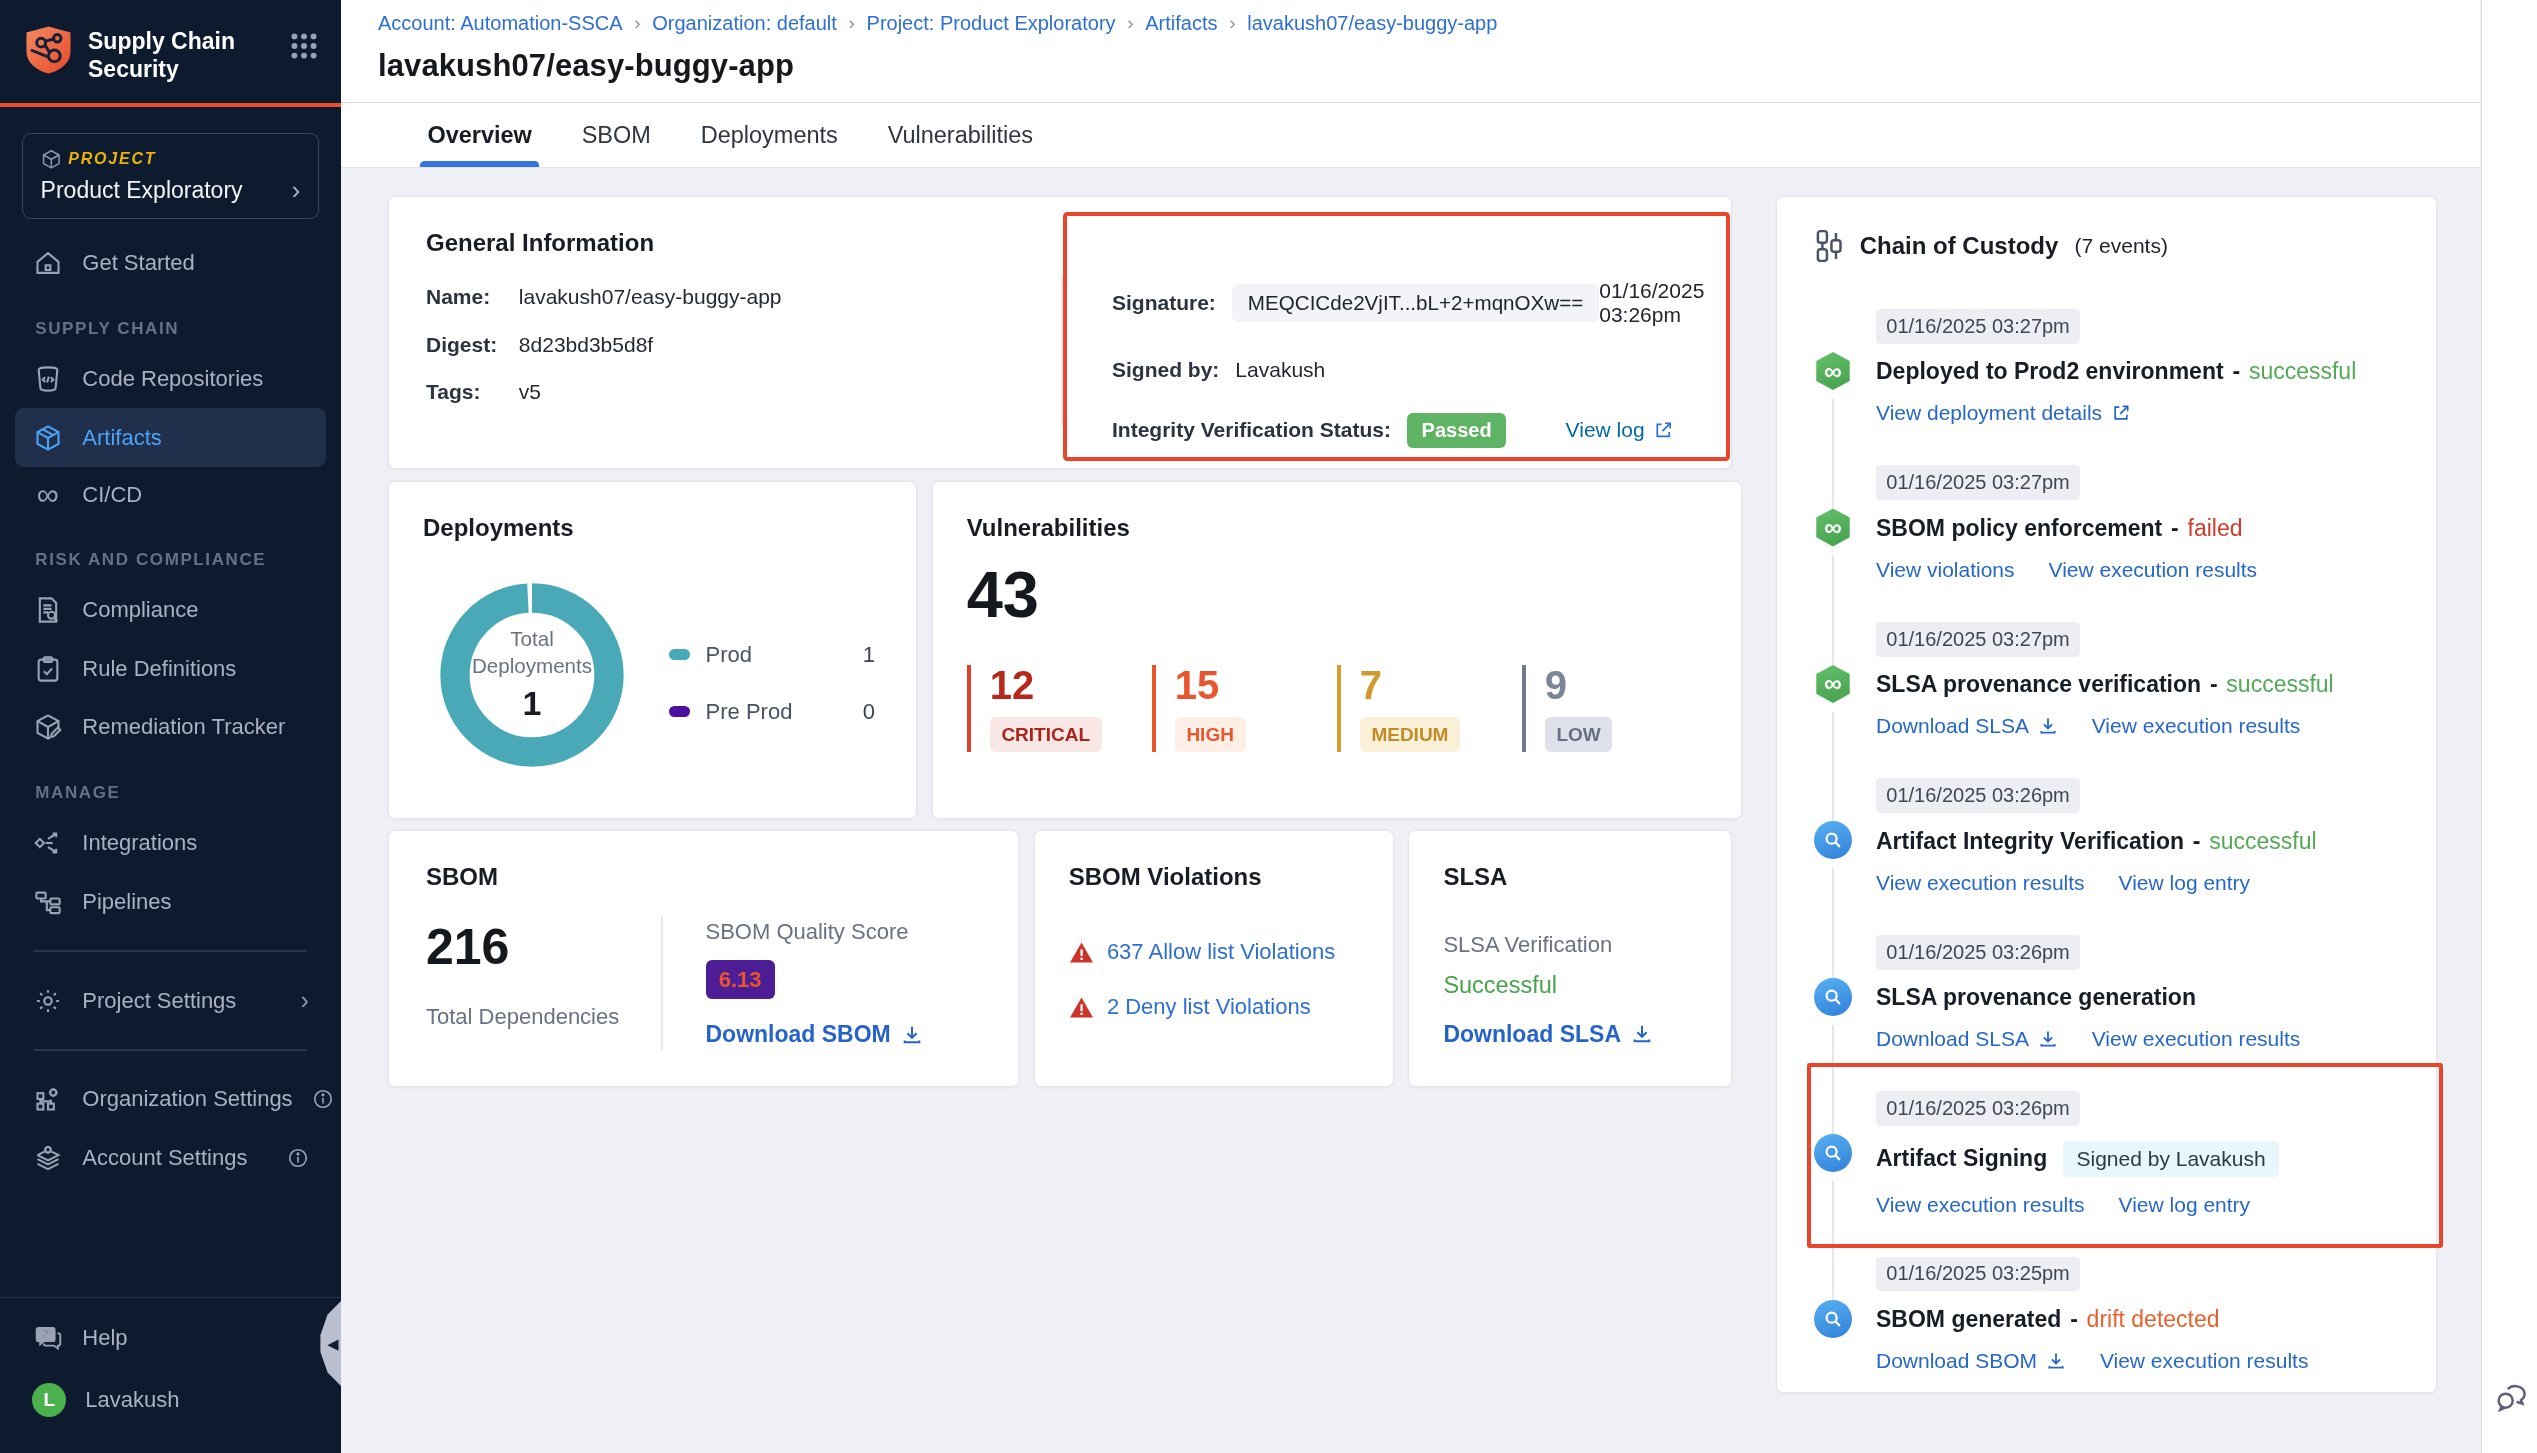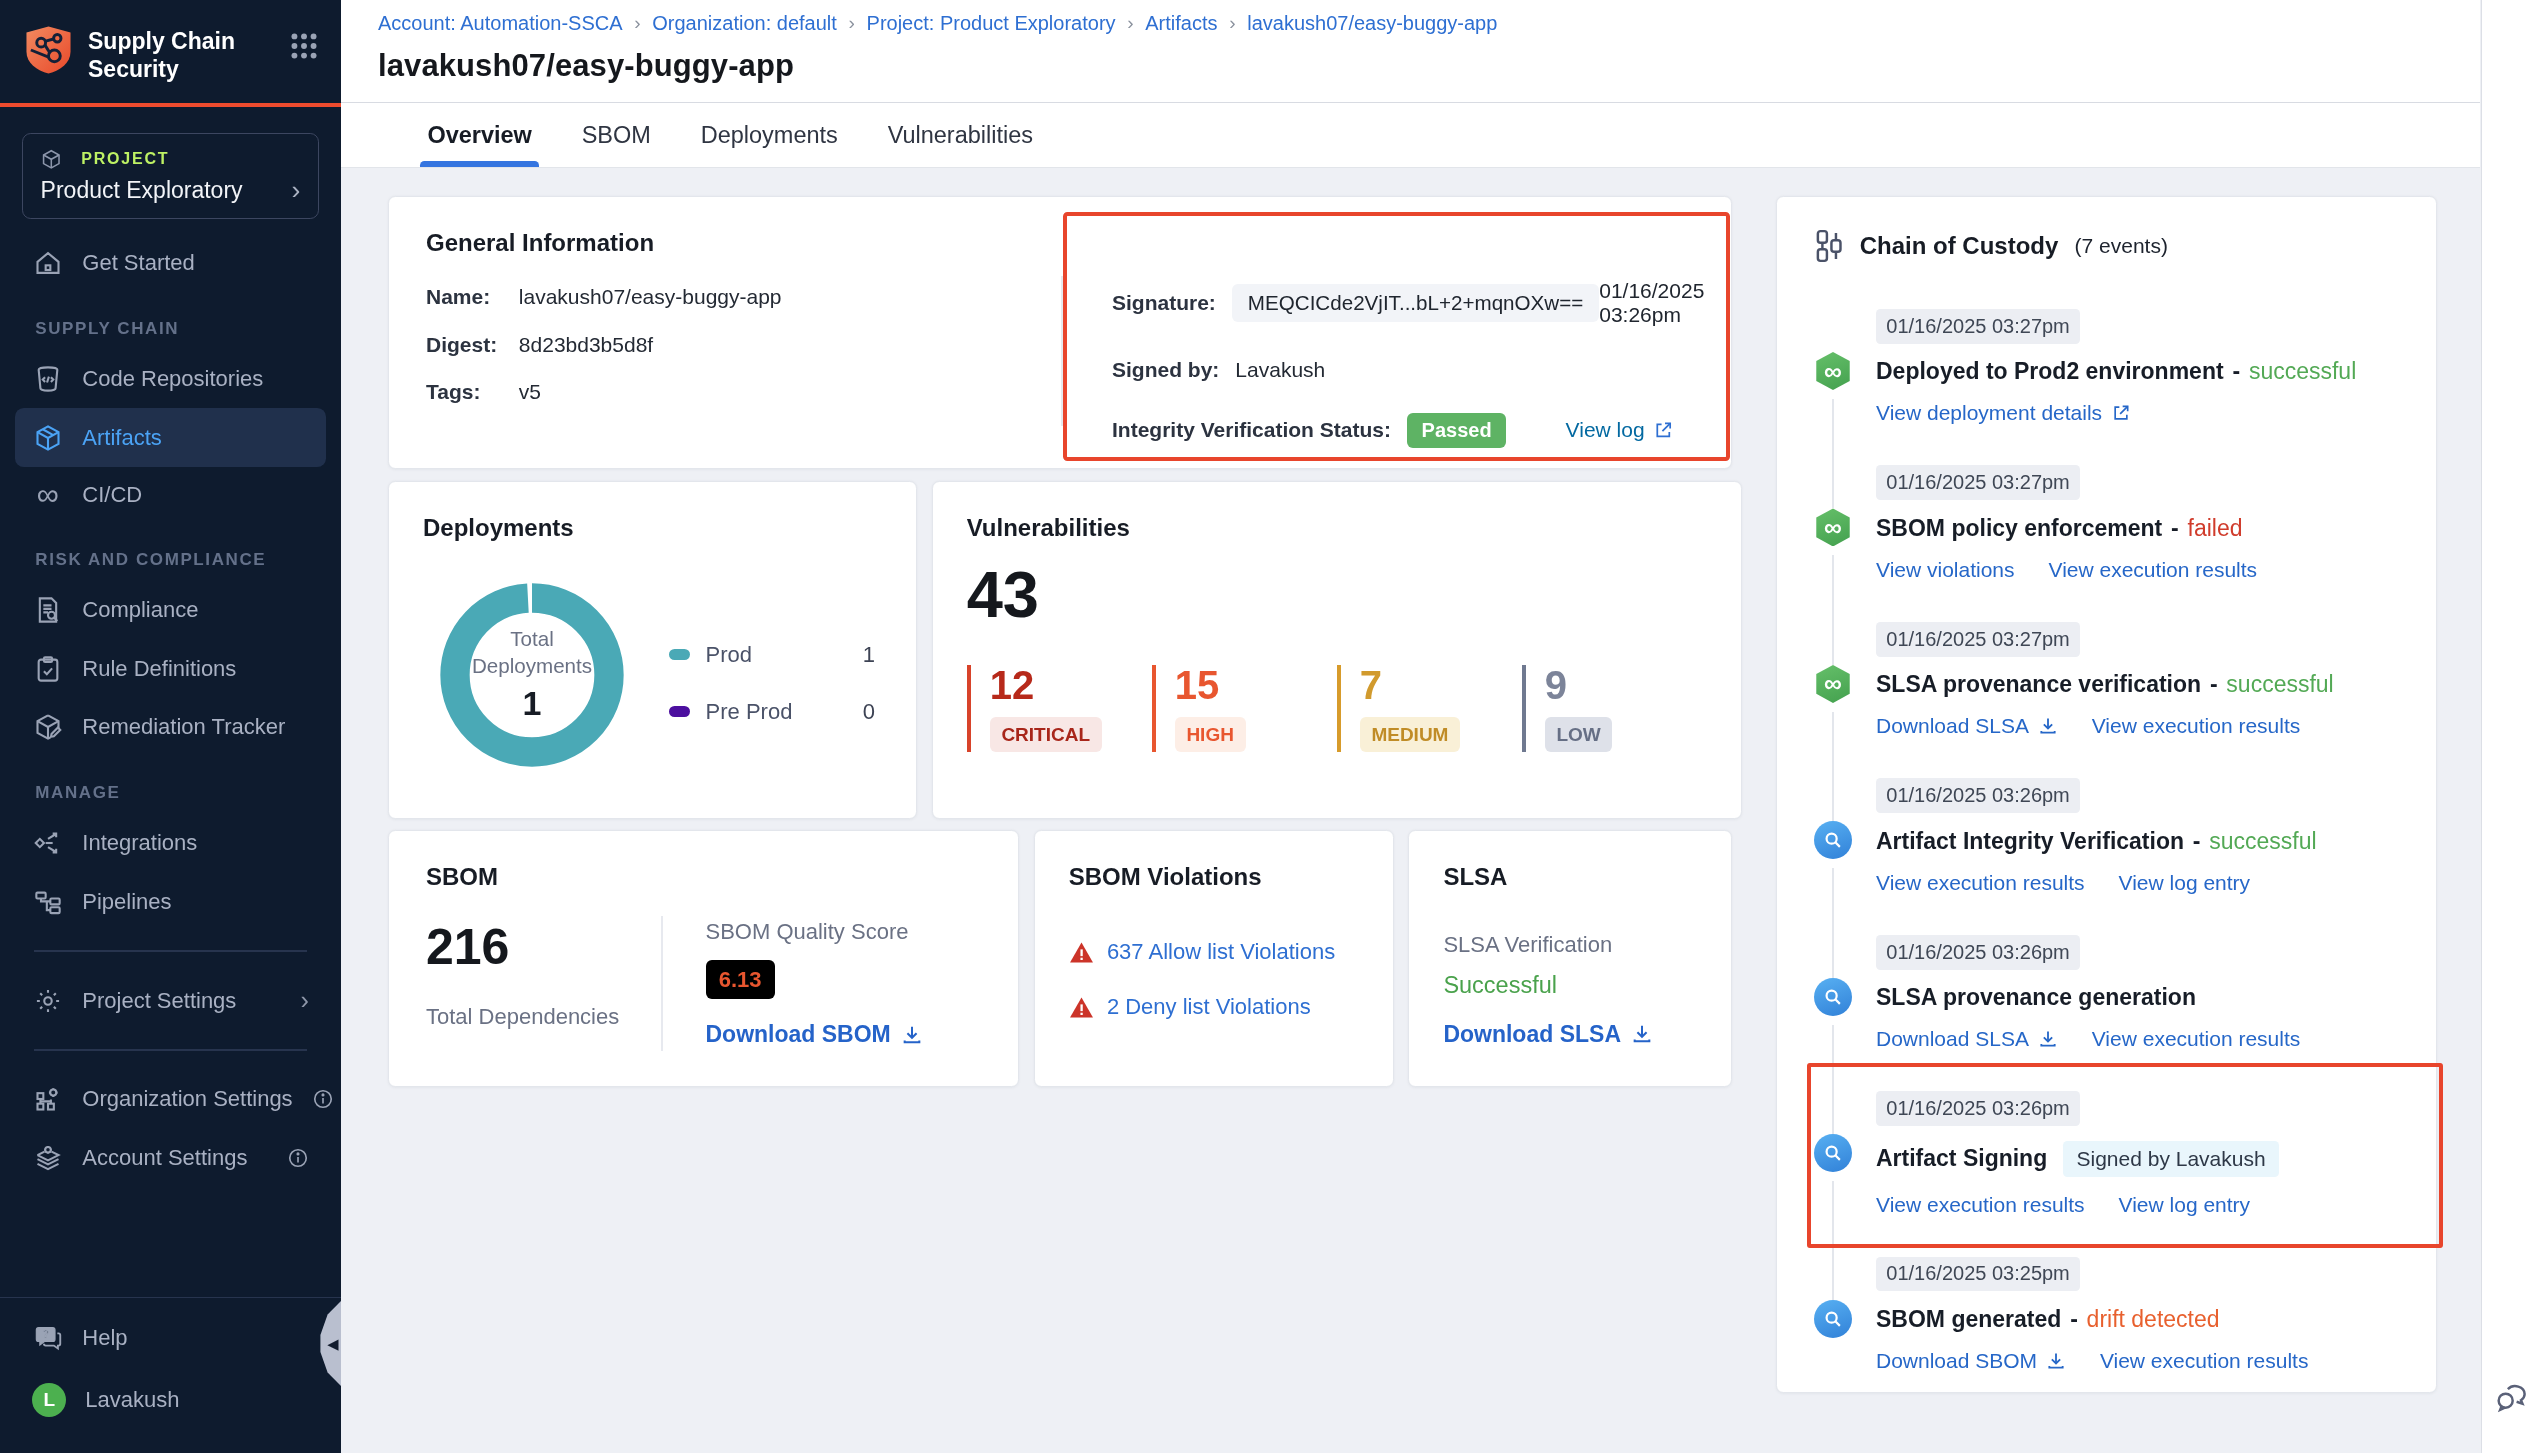--- a/index.html
+++ b/index.html
@@ -9,21 +9,21 @@
     -webkit-font-smoothing:antialiased;color:#242a34;
   }
   
   .sidebar{position:absolute;left:0;top:0;width:341px;height:1454px;background:#0e1b2e;z-index:5;}
   .side-head{display:flex;align-items:flex-start;gap:16px;padding:25px 23.5px 19px 25px;}
   .logo-shield{flex:0 0 auto;}
   .brand-title{flex:1;color:#fff;font-size:23px;font-weight:700;line-height:1.25;padding-top:1.5px;}
   .grid-icon{flex:0 0 auto;margin-top:7.3px;cursor:pointer;}
   .brand-rule{height:3.7px;background:#ee4b2e;}
   .project-box{margin:26.4px 22px 10.3px 22px;border:1.5px solid #3c4660;border-radius:8.8px;padding:14.7px 17.6px;cursor:pointer;}
-  .pb-top{display:flex;align-items:center;gap:20px;color:#bef264;font-size:16px;font-weight:700;letter-spacing:1.8px;}
+  .pb-top{display:flex;align-items:center;gap:7px;color:#eab308;font-size:16px;font-weight:700;letter-spacing:1.8px;font-style:italic;}
   .pb-name{display:flex;align-items:center;margin-top:7.3px;color:#f2f4f8;font-size:23px;}
   .pb-chev{margin-left:auto;color:#aab2c2;font-size:26.4px;line-height:14.7px;}
   nav{padding:4.4px 14.7px 0 14.7px;}
   .nav-item{display:flex;align-items:center;gap:19px;padding:15.4px 17.6px;border-radius:8.8px;
     font-size:22px;color:#a9b1c3;cursor:pointer;white-space:nowrap;}
   .nav-item .nico{width:31px;flex:0 0 auto;display:flex;justify-content:center;}
   .nav-item.active{background:#20304c;color:#4ba3f5;}
   .nav-item.active svg{stroke:#4ba3f5;}
   .nav-item svg{stroke:#9aa3b5;}
   .nav-item .chev-r{margin-left:auto;color:#8d96a8;font-size:25px;}
@@ -94,21 +94,21 @@
   .sev-low{border-color:#6f7990;} .sev-low .sev-num{color:#7c8499;} .sev-low .sev-badge{background:#dee1e9;color:#666f85;}
   
   .sbom-card{width:631px;height:257px;padding:32px 37px;flex:0 0 auto;display:flex;flex-direction:column;}
   .sbom-body{display:flex;margin-top:22px;flex:1;}
   .sbom-left{width:235px;}
   .sbom-total{font-size:50px;font-weight:800;color:#15181d;line-height:1;margin-top:8.8px;}
   .sbom-total-label{font-size:22px;color:#6a7184;margin-top:32px;}
   .sbom-vdiv{width:1.5px;background:#e7e9ef;margin:2.9px 0;}
   .sbom-right{padding-left:43px;}
   .sbom-q-label{font-size:22px;color:#6a7184;margin-top:5.9px;}
-  .score-badge{display:inline-block;margin-top:14.7px;background:#000000;color:#e8562f;font-size:22px;font-weight:700;padding:6.6px 13.2px;border-radius:5.9px;}
+  .score-badge{display:inline-block;margin-top:14.7px;background:#4c1d95;color:#e8562f;font-size:22px;font-weight:700;padding:6.6px 13.2px;border-radius:5.9px;}
   .dl-link{display:flex;align-items:center;gap:10.3px;color:#2563c9;font-size:23px;font-weight:700;margin-top:22px;cursor:pointer;}
   .viol-card{width:360px;height:257px;padding:32px 34px;flex:0 0 auto;}
   .viol-list{margin-top:48px;display:flex;flex-direction:column;gap:29px;}
   .viol-row{display:flex;align-items:center;gap:13.2px;font-size:22px;color:#2e6fd2;font-weight:500;cursor:pointer;}
   .slsa-card{flex:1;height:257px;padding:32px 34px;}
   .slsa-vlabel{font-size:22px;color:#6a7184;margin-top:41px;}
   .slsa-status{font-size:23.5px;color:#4aa24c;margin-top:13.2px;}
   
   .coc-card{width:661px;height:1197px;padding:32px 37px;flex:0 0 auto;position:relative;overflow:visible;}
   .coc-head{display:flex;align-items:center;gap:14.7px;}

